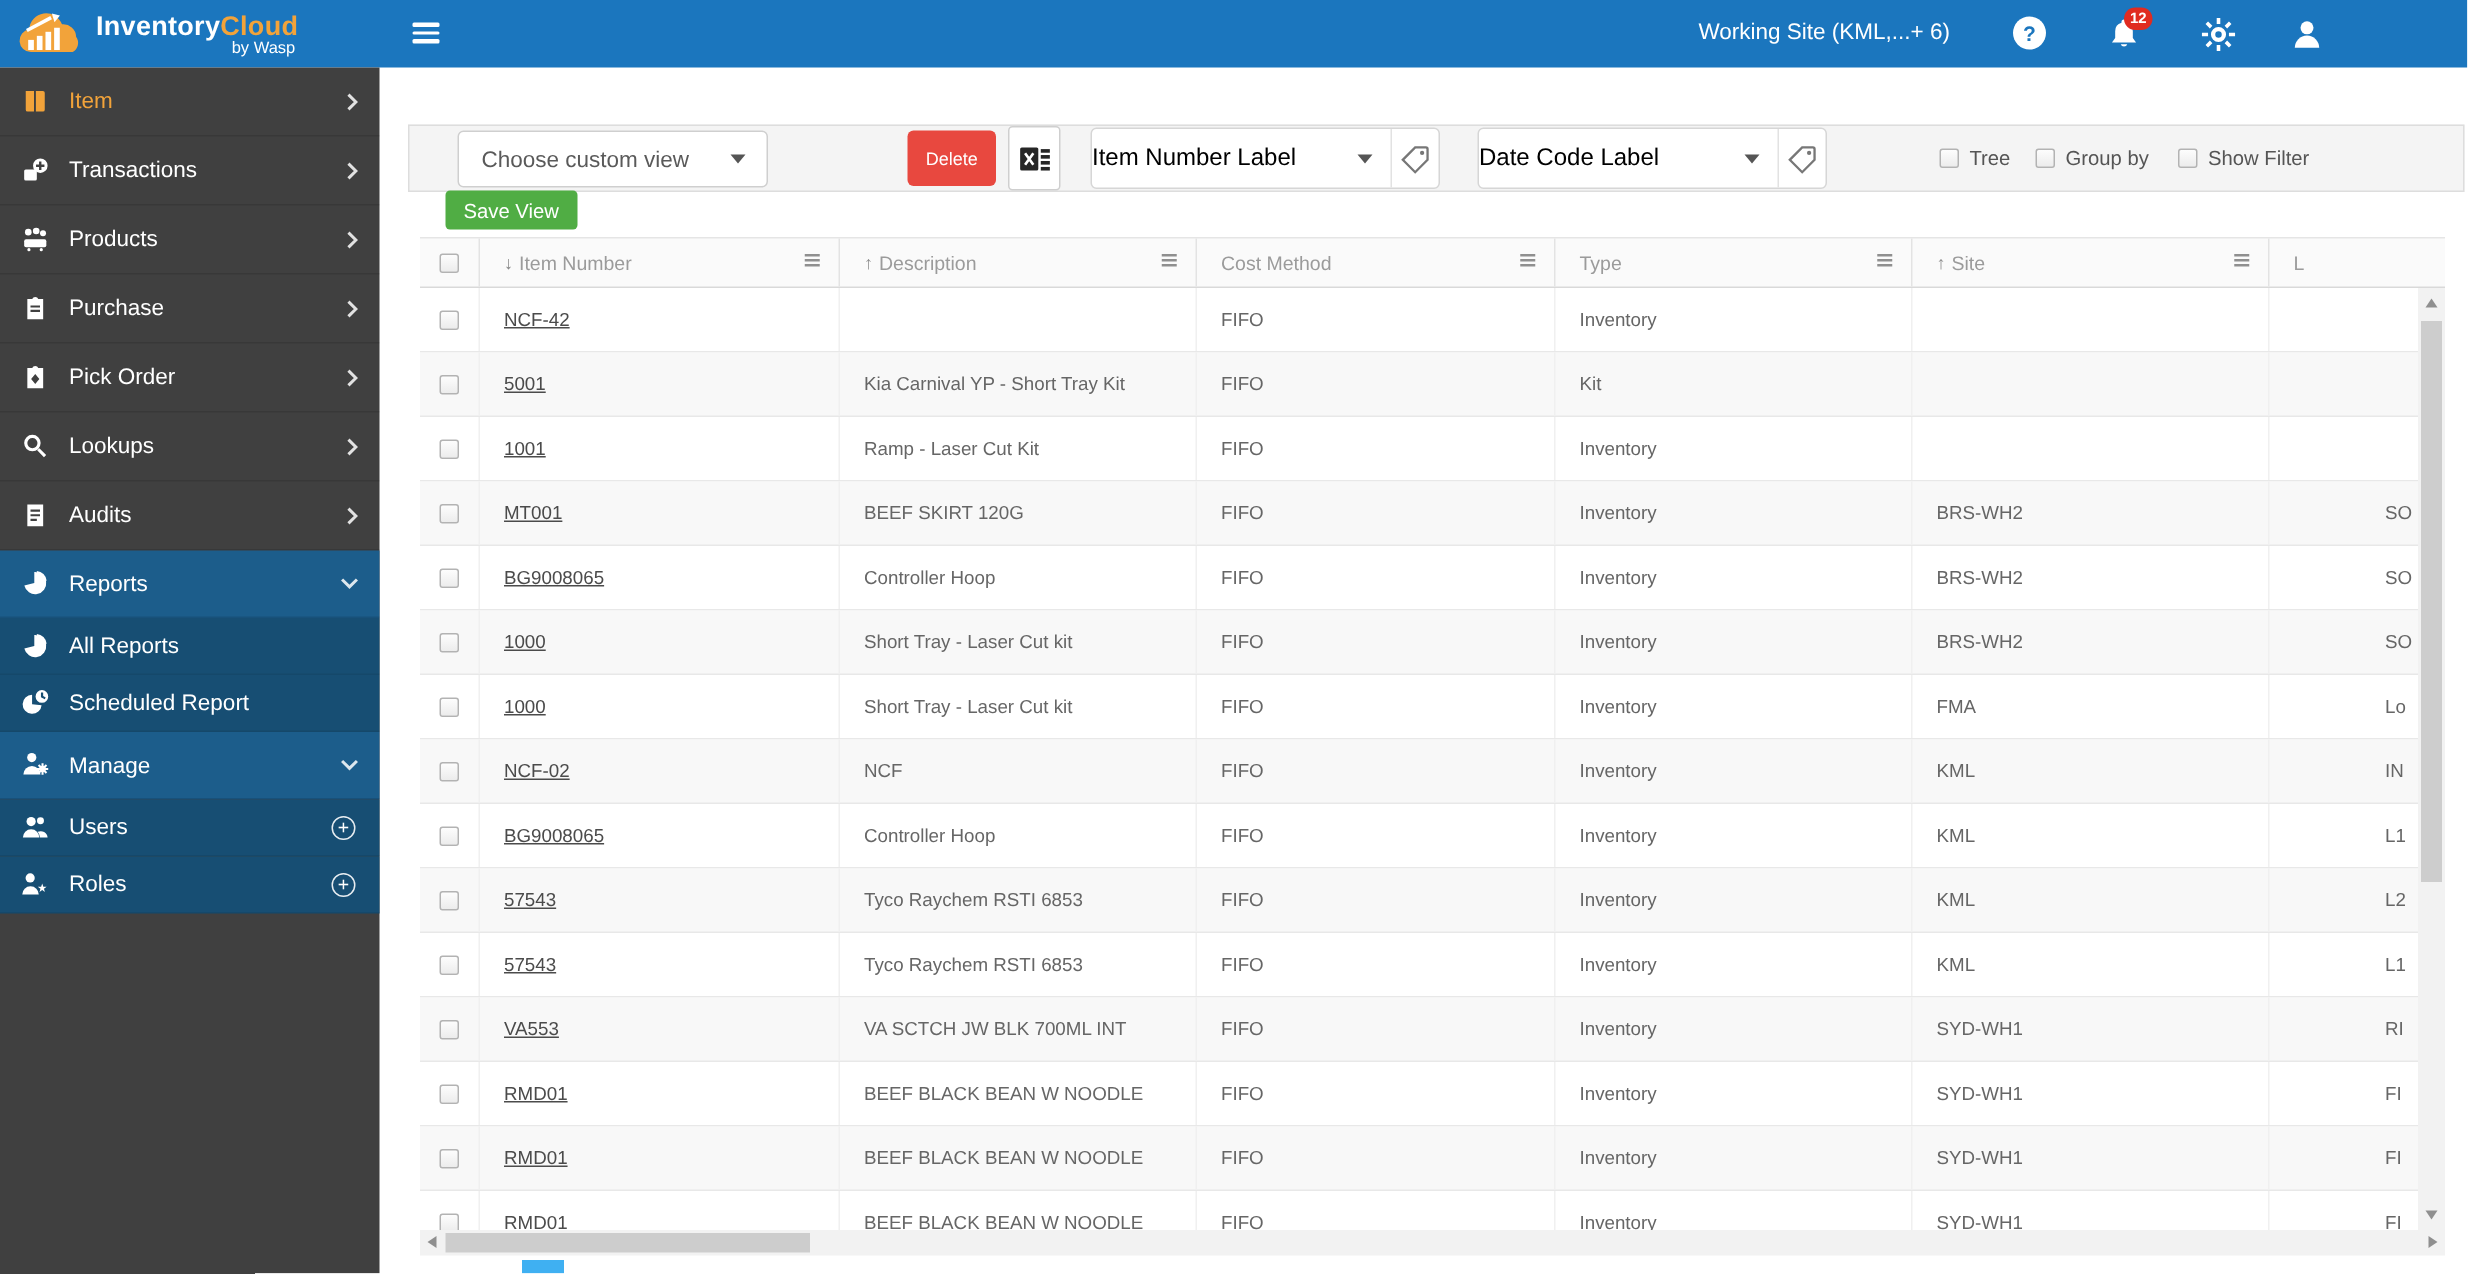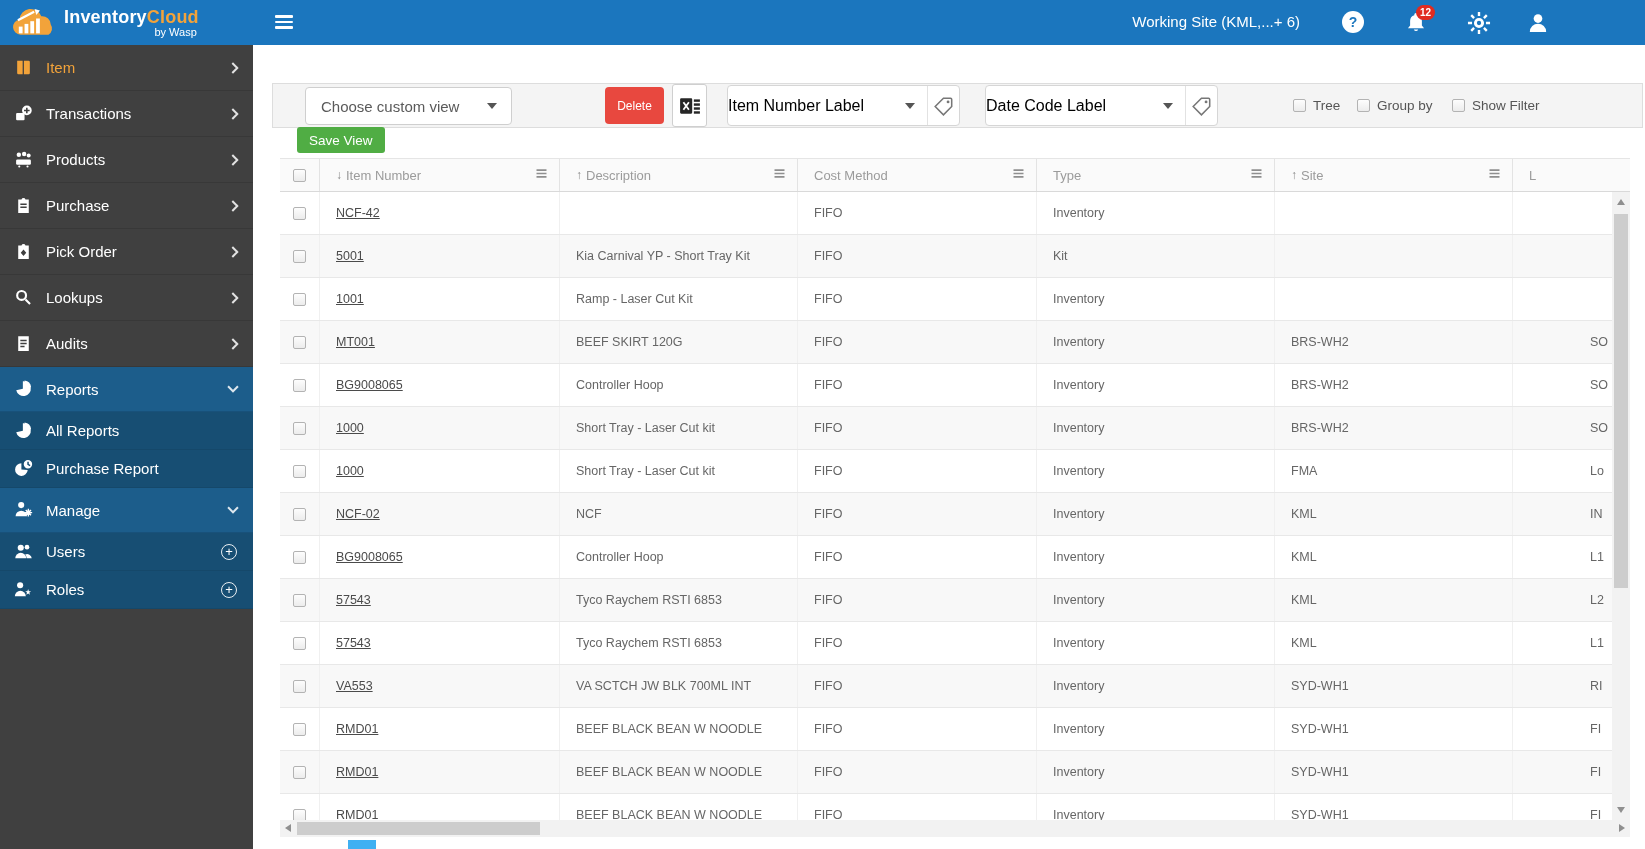--- a/index.html
+++ b/index.html
@@ -229,21 +229,21 @@
         </span>
         <span class="slabel">All Reports</span>
       </div>
       <div class="snav kind-sub">
         <span class="sicon">
           <svg viewBox="0 0 18 18" fill="currentColor">
             <path d="M7 4a6 6 0 1 0 6 6.5L7 10z"></path>
             <path fill-rule="evenodd" d="M13.2 1a4 4 0 1 1 0 8 4 4 0 0 1 0-8zm-.6 1.5v3l2.4 1.3.6-1.1-1.6-.9V2.5z"></path>
           </svg>
         </span>
-        <span class="slabel">Purchase Report</span>
+        <span class="slabel">Scheduled Report</span>
       </div>
       <div class="snav kind-group">
         <span class="sicon">
           <svg viewBox="0 0 18 18" fill="currentColor">
             <circle cx="6.8" cy="4.8" r="2.9"></circle>
             <path d="M1.5 15.5a5.4 5.4 0 0 1 10.8 0z"></path>
             <path d="M13.6 8.4v7.2M10 12h7.2M11.1 9.5l5 5M16.1 9.5l-5 5" stroke="currentColor" stroke-width="1.3" fill="none"></path>
             <circle cx="13.6" cy="12" r="2.1"></circle>
           </svg>
         </span>

